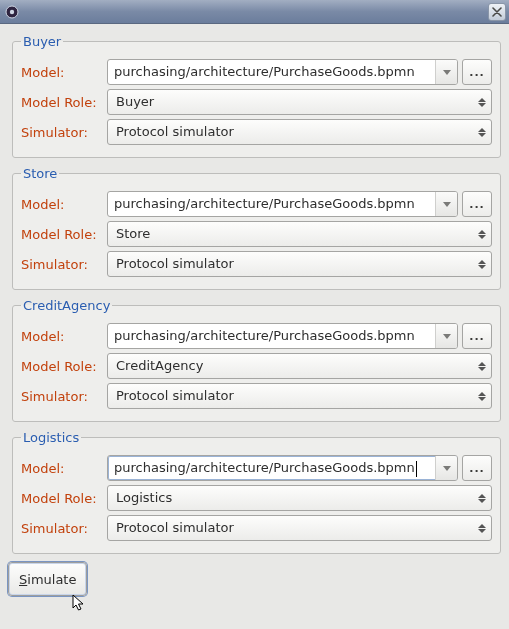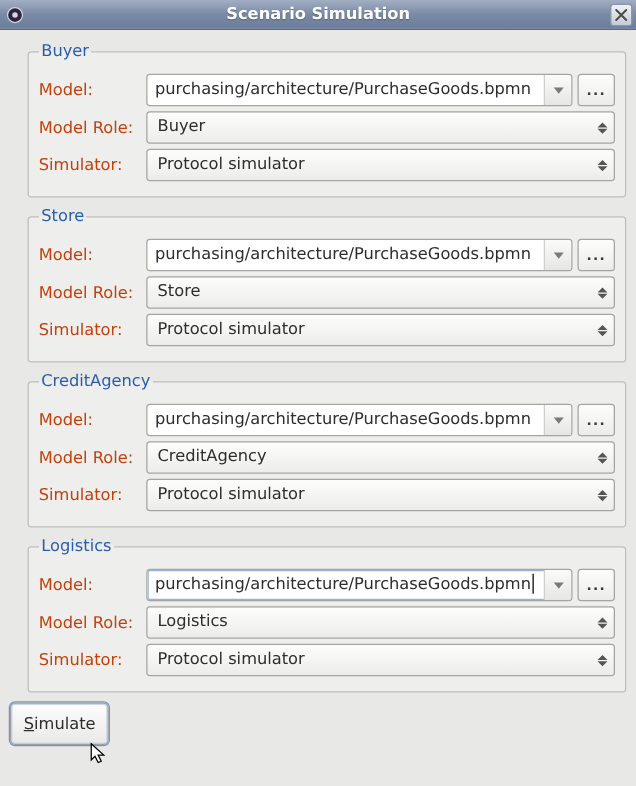--- a/index.html
+++ b/index.html
@@ -46,21 +46,21 @@
     display: flex; align-items: center; justify-content: center;
     cursor: pointer;
   }
   .close-btn svg { width: 10px; height: 10px; }
   .content {
     padding: 6px;
   }
   fieldset.group {
     border: 1px solid #bdbdbb;
     border-radius: 3px;
-    margin: 4px 2px 8px 16px;
+    margin: 4px 2px 8px 6px;
     padding: 6px 8px 8px 8px;
     background: #eeeeec;
   }
   fieldset.group legend {
     padding: 0 2px;
     color: #2a5db0;
     font-size: 13px;
   }
   .row {
     display: flex;
@@ -181,21 +181,20 @@
 </head>
 <body>
 
 <div class="titlebar">
   <div class="app-icon">
     <svg viewBox="0 0 16 16">
         <circle cx="8" cy="8" r="6" fill="#2e2440" stroke="#cfd6e4" stroke-width="1"></circle>
         <circle cx="8" cy="8" r="2.2" fill="#cfd6e4"></circle>
       </svg>
   </div>
-  <div class="title">Scenario Simulation</div>
   <div class="close-btn">
     <svg viewBox="0 0 10 10">
         <path d="M1 1 L9 9 M9 1 L1 9" stroke="#4a4a48" stroke-width="1.6" stroke-linecap="round"></path>
       </svg>
   </div>
 </div>
 
 <div class="content" id="groups-container">
     <fieldset class="group">
       <legend>Buyer</legend>

